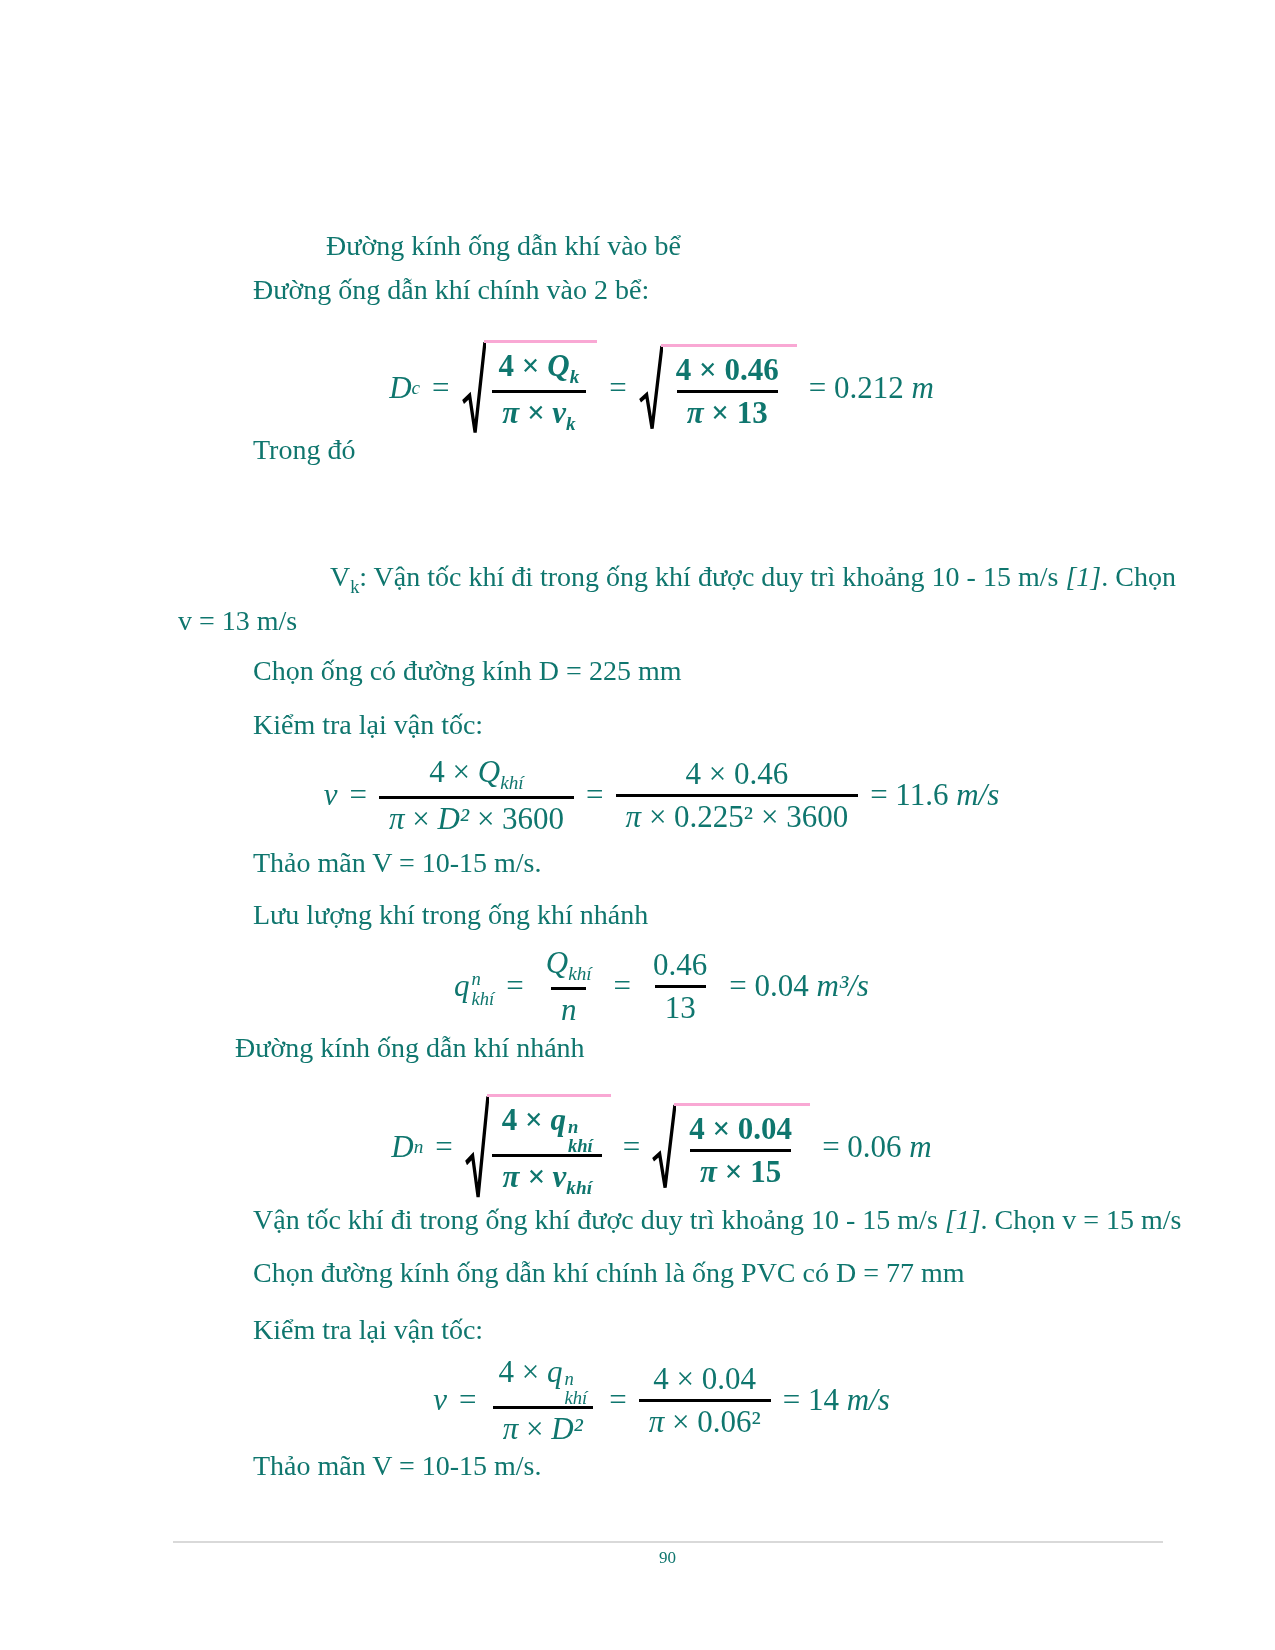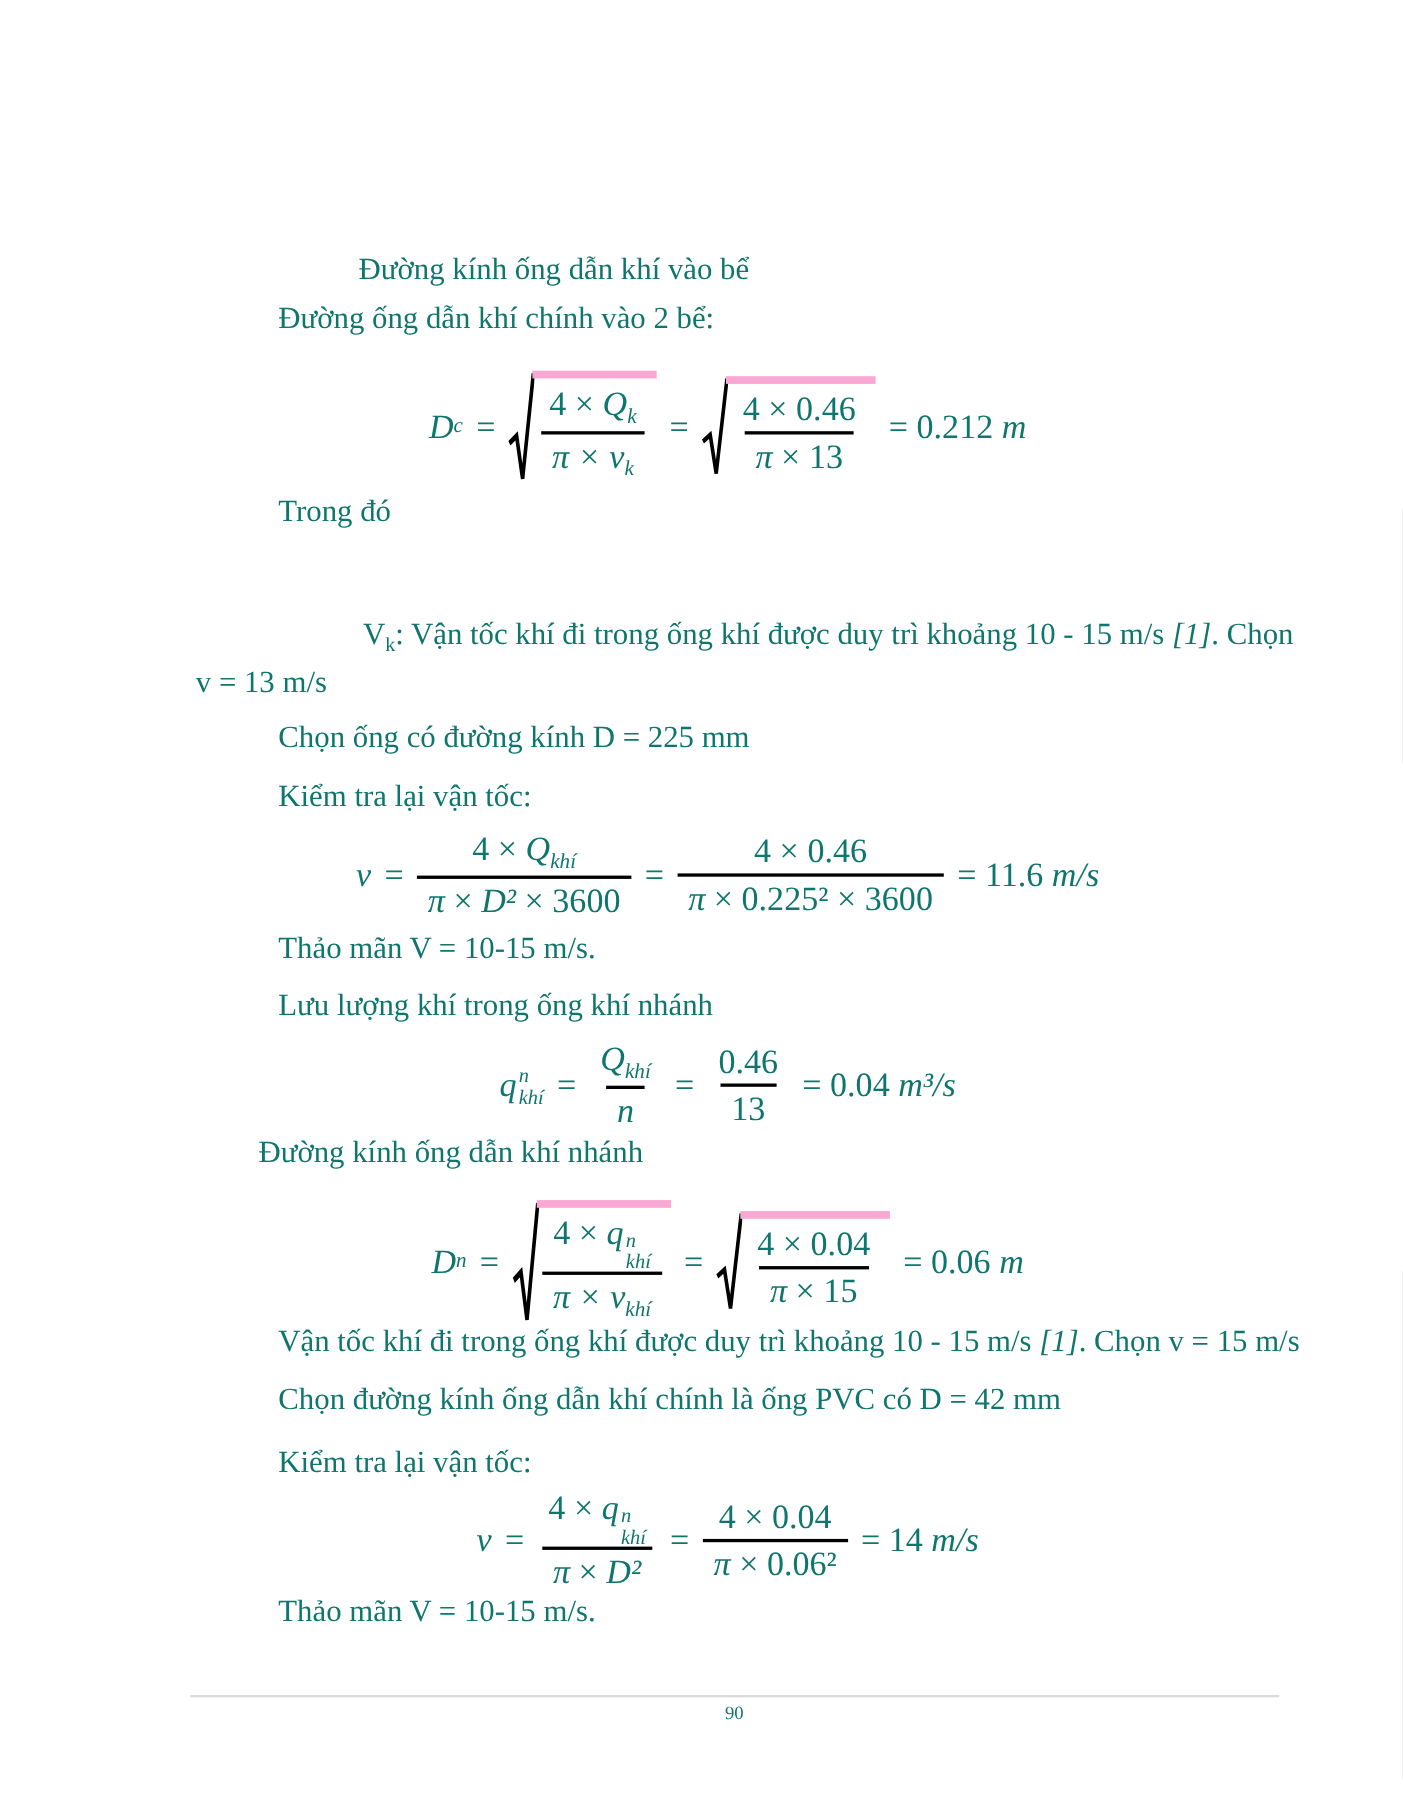--- a/index.html
+++ b/index.html
@@ -34,23 +34,23 @@
   .frac {
     display:inline-flex; flex-direction:column; align-items:center;
     text-align:center; vertical-align:middle;
   }
   .frac .num, .frac .den { padding:1px 10px; line-height:1.2; }
   .frac .den { border-top:3px solid #000; }
   .sqrt { display:inline-flex; align-items:stretch; }
   .sqrt .rsym { width:24px; align-self:stretch; }
   .sqrt .rsym svg { width:100%; height:100%; display:block; }
   .sqrt .rbody {
-    border-top:7px solid #f9a8d4;
+    border-top:3px solid #f9a8d4;
     padding:3px 8px 0 5px; margin-left:-2px;
-    display:flex; align-items:flex-start;
+    display:flex; align-items:flex-start;font-weight:bold;
   }
   .ss {
     display:inline-flex; flex-direction:column; align-items:flex-start;
     font-size:0.6em; line-height:1.05; font-style:italic;
     margin-left:2px; transform:translateY(3px);
   }
   .lhs { display:inline-flex; align-items:center; }
 
   .footer-rule {
     position:absolute;
@@ -106,21 +106,21 @@
       <span class="rbody">
         <span class="frac">
           <span class="num">4 × 0.46</span>
           <span class="den"><span class="it">π</span><span> × 13</span></span>
         </span>
       </span>
     </span>
     <span class="eq"><span>= 0.212</span> <span class="it">m</span></span>
   </div>
 
-  <div class="p" style="left:253px; top:448px;">
+  <div class="p" style="left:253px; top:432px;">
     <span>Trong đó</span>
   </div>
 
 
   <div class="p" style="left:330px; top:559px;">
     <span>V</span><sub>k</sub><span>: Vận tốc khí đi trong ống khí được duy trì khoảng 10 - 15 m/s </span><span class="ref">[1]</span><span>. Chọn</span>
   </div>
 
   <div class="p" style="left:178px; top:603px;">
     <span>v = 13 m/s</span>
@@ -219,21 +219,21 @@
       </span>
     </span>
     <span class="eq"><span>= 0.06</span> <span class="it">m</span></span>
   </div>
 
   <div class="p" style="left:253px; top:1202px;">
     <span>Vận tốc khí đi trong ống khí được duy trì khoảng 10 - 15 m/s </span><span class="ref">[1]</span><span>. Chọn v = 15 m/s</span>
   </div>
 
   <div class="p" style="left:253px; top:1255px;">
-    <span>Chọn đường kính ống dẫn khí chính là ống PVC có D = 42 mm</span>
+    <span>Chọn đường kính ống dẫn khí chính là ống PVC có D = 77 mm</span>
   </div>
 
   <div class="p" style="left:253px; top:1312px;">
     <span>Kiểm tra lại vận tốc:</span>
   </div>
 
   <div class="formula" style="top:1364px; height:72px;">
     <span class="lhs it">v</span>
     <span class="eq">=</span>
     <span class="frac">

